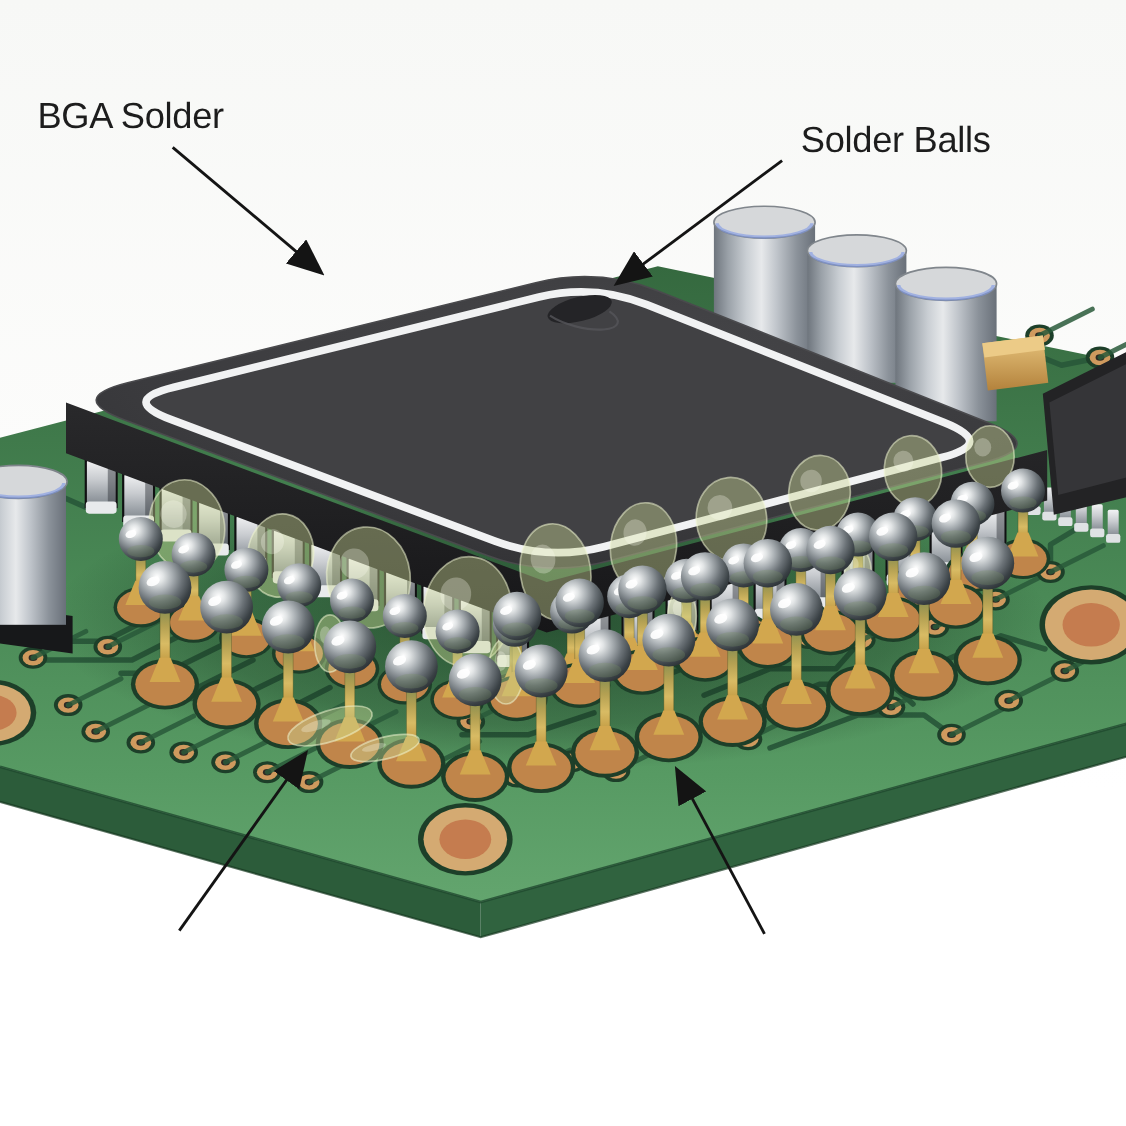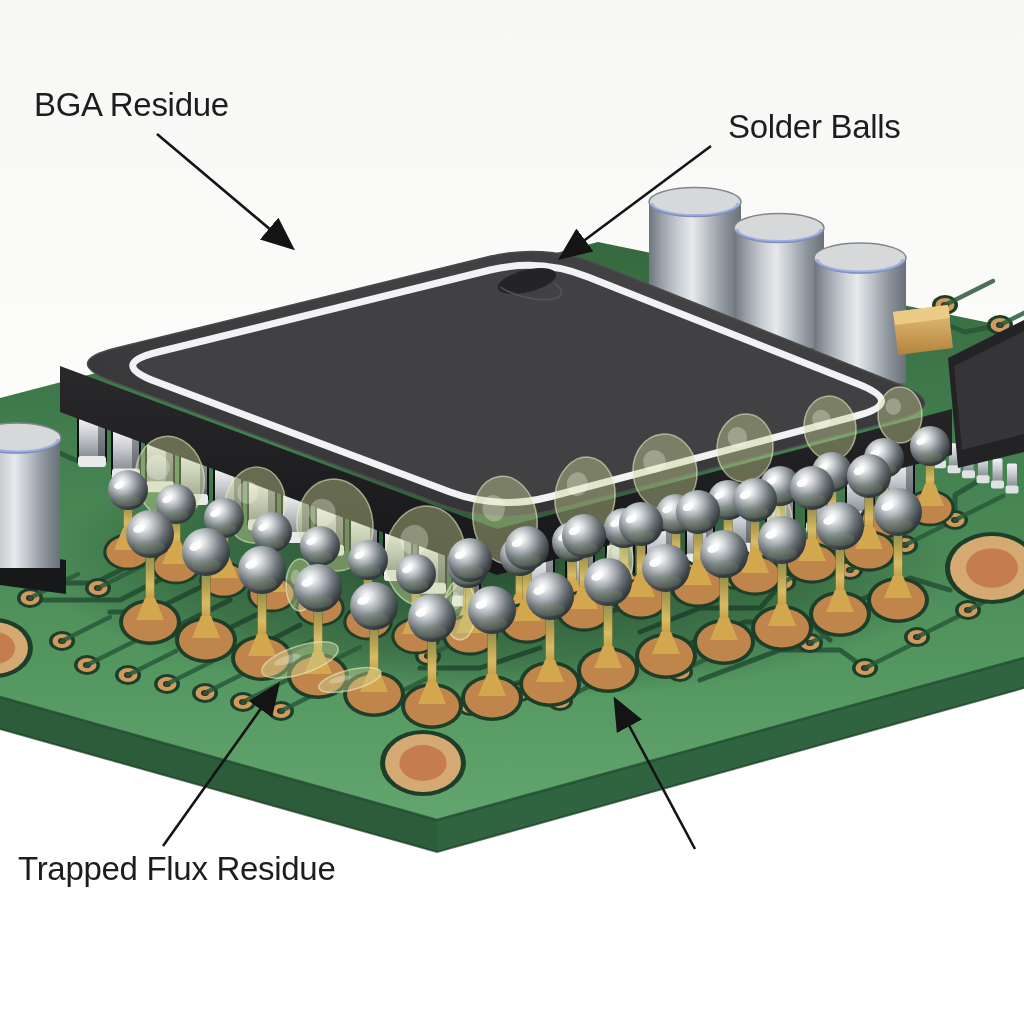--- a/index.html
+++ b/index.html
@@ -997,16 +997,15 @@
       </g>
 
   <g stroke="#141414" stroke-width="2.6">
     <line x1="157" y1="134" x2="291" y2="247" marker-end="url(#ah)"></line>
     <line x1="711" y1="146" x2="562" y2="257" marker-end="url(#ah)"></line>
     <line x1="163" y1="846" x2="277" y2="686" marker-end="url(#ah)"></line>
     <line x1="695" y1="849" x2="616" y2="701" marker-end="url(#ah)"></line>
   </g>
 </svg>
 
-<div class="label" style="left:34px;top:88px">BGA Residue</div>
+<div class="label" style="left:34px;top:88px">BGA Solder</div>
 <div class="label" style="left:728px;top:110px">Solder Balls</div>
-<div class="label" style="left:18px;top:852px">Trapped Flux Residue</div>
 </div>
 
 </body></html>

